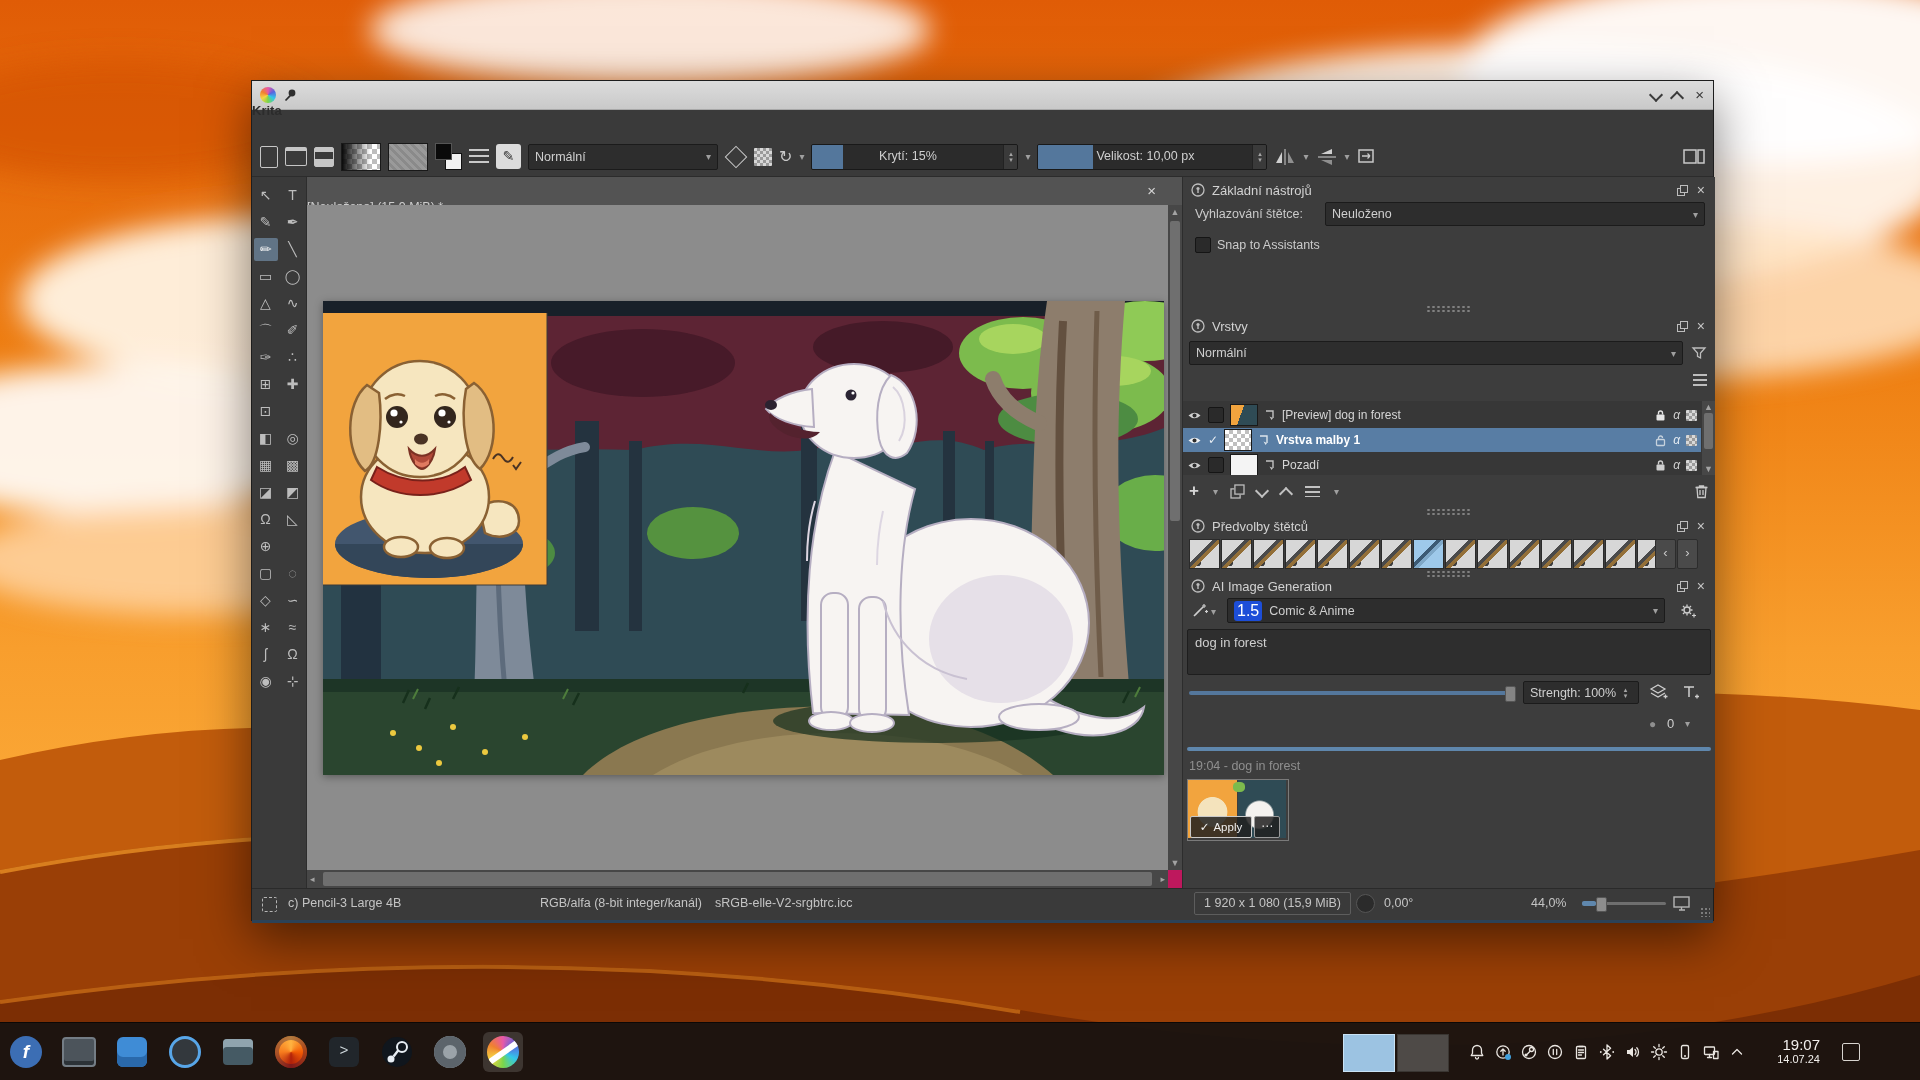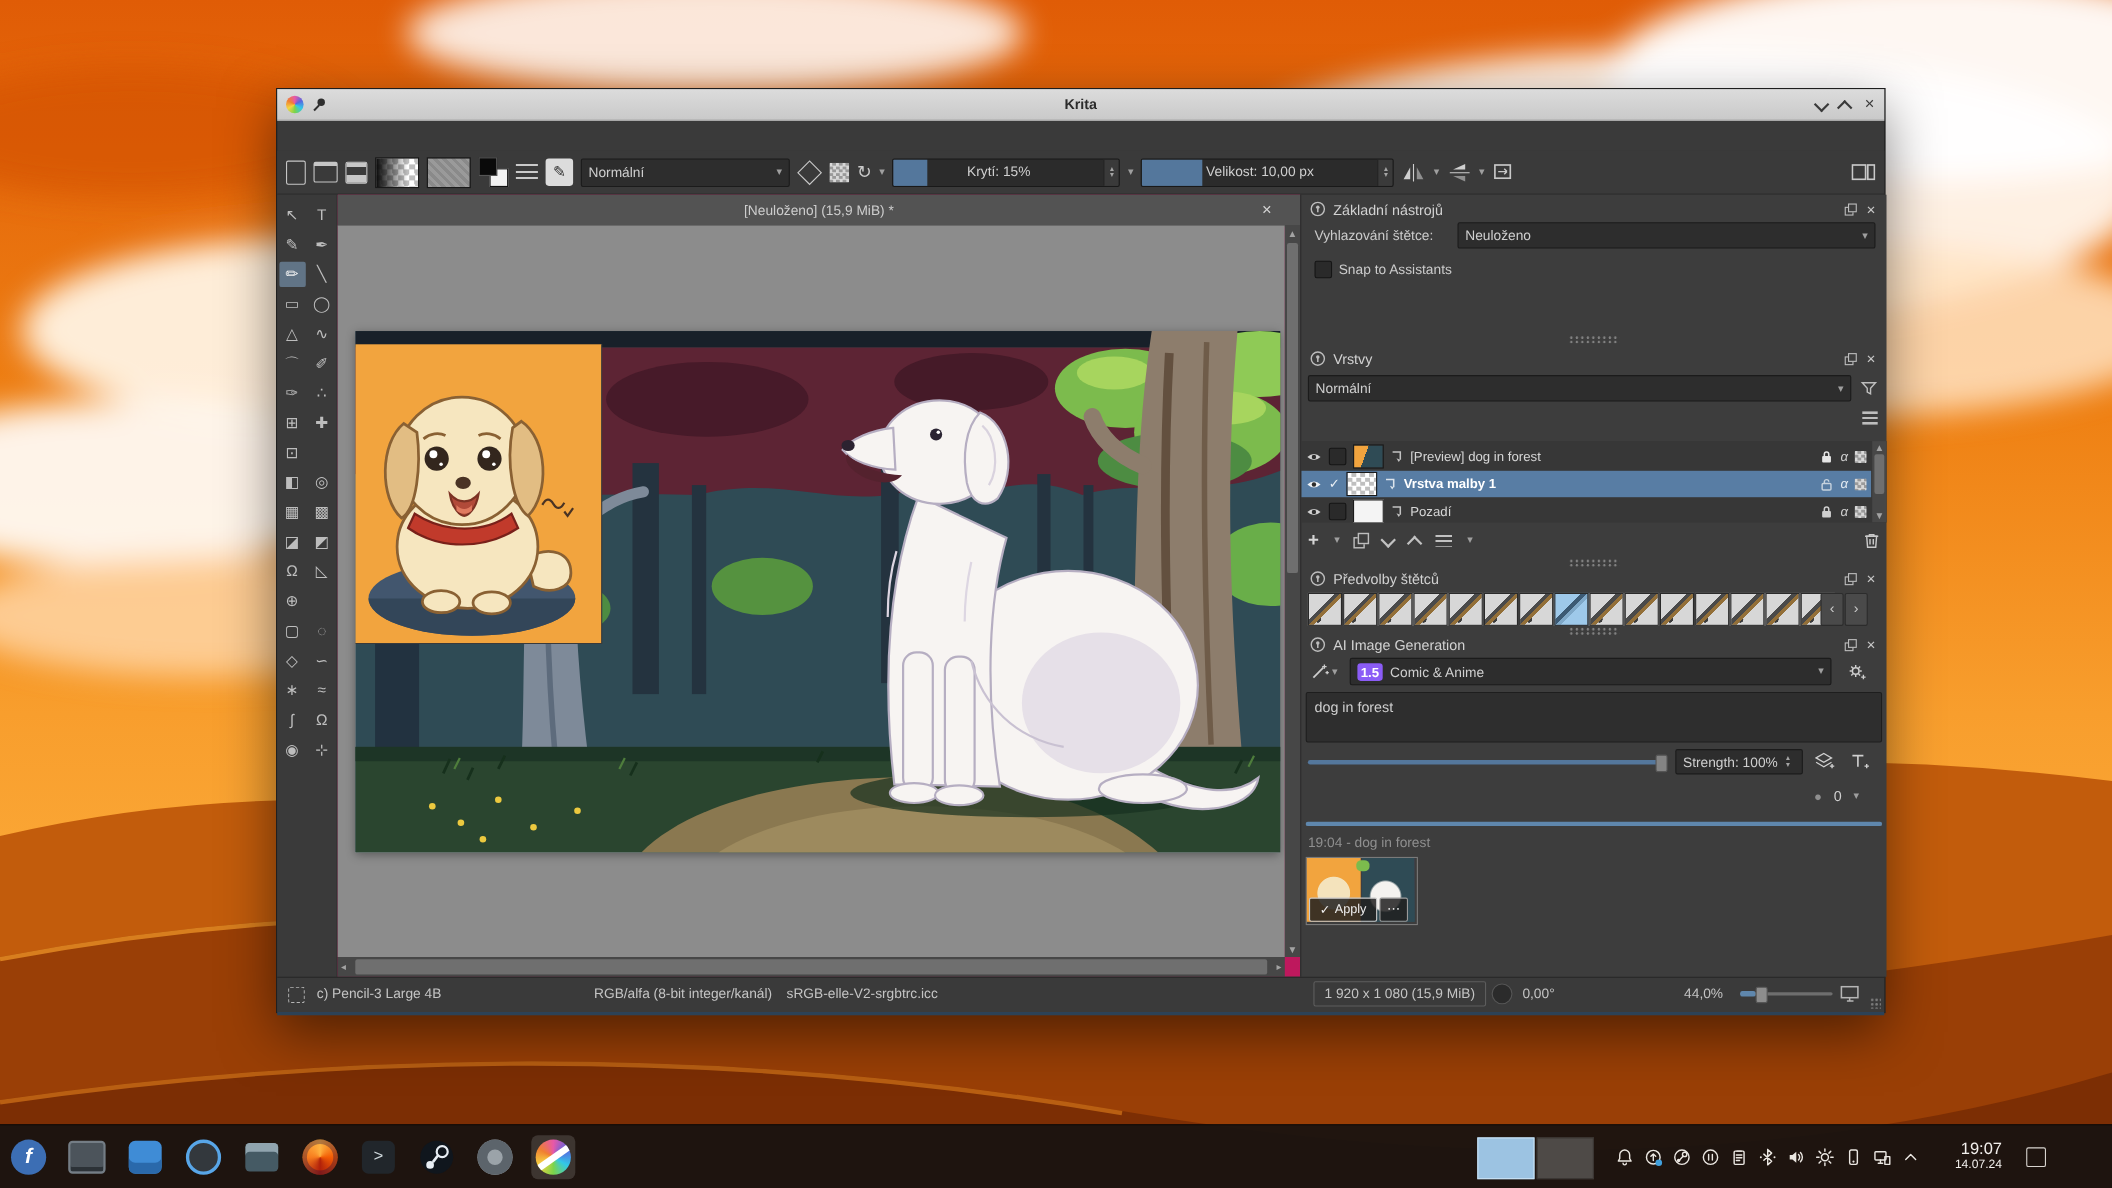--- a/index.html
+++ b/index.html
@@ -5,21 +5,21 @@
   html,body{margin:0;padding:0;width:1920px;height:1080px;overflow:hidden;
     font-family:"Liberation Sans","DejaVu Sans",sans-serif;background:#e06008;}
   .abs{position:absolute}
   
   #desktop{width:1920px;height:1080px;position:relative}
   
   #win{left:251px;top:80px;width:1463px;height:841px;background:#3a3a3a;
        box-shadow:0 18px 48px rgba(0,0,0,.5);border:1px solid #1d1d1d;box-sizing:border-box}
   #titlebar{left:0;top:0;right:0;height:28px;background:linear-gradient(#dcdcdc,#c9c9c9);
       border-bottom:1px solid #a8a8a8;color:#2c2c2c;font-size:13px}
-  .tb-center{position:absolute;left:0;right:0;top:0;height:28px;line-height:28px;text-align:center;font-weight:bold}
+  .tb-center{position:absolute;left:0;right:0;top:16px;height:28px;line-height:28px;text-align:left;font-weight:bold}
   #menubar{left:0;top:28px;right:0;height:28px;background:#3a3a3a;border-bottom:1px solid #313131;
       display:flex;gap:26px;align-items:center;padding-left:14px;box-sizing:border-box}
   .mi{color:#d5d5d5;font-size:13.5px;cursor:default}
   #toolbar{left:0;top:56px;right:0;height:40px;background:#3a3a3a;border-bottom:1px solid #2c2c2c;
       display:flex;align-items:center;gap:7px;padding:0 8px;box-sizing:border-box}
   .drop{background:#2d2d2d;border:1px solid #1b1b1b;border-radius:2px;color:#cfcfcf;
       font-size:12.5px;display:flex;align-items:center;padding:0 6px;box-sizing:border-box}
   .drop .cdr{margin-left:auto}
   .cdc{color:#9f9f9f;font-size:10px}
   .slider{position:relative;height:24px;background:#2b2b2b;border:1px solid #191919;border-radius:2px;overflow:hidden}
@@ -533,21 +533,21 @@
         <span class="sp"></span>
         <span class="flo"></span>
         <span class="xbtn">×</span>
       </div>
       <svg class="abs" style="left:8px;top:424px" width="18" height="18">
         <path d="M3 15 12 6" stroke="#cfcfcf" stroke-width="1.6"></path>
         <path d="M13 3v4M11 5h4M15.5 9v3M14 10.5h3" stroke="#cfcfcf" stroke-width="1.2"></path>
       </svg>
       <span class="cdc abs" style="left:28px;top:429px">▾</span>
       <div class="drop abs" style="left:44px;top:421px;width:438px;height:25px;gap:7px">
-        <span style="background:#8b5cf6;color:#fff;font-size:12px;font-weight:bold;border-radius:3px;padding:1px 3px">1.5</span>
+        <span style="background:#1d4ed8;color:#fff;font-size:16px;font-weight:normal;border-radius:3px;padding:1px 3px">1.5</span>
         <span>Comic &amp; Anime</span>
         <span class="cdr cdc">▾</span>
       </div>
       <svg class="abs" style="left:496px;top:424px" width="20" height="18">
         <circle cx="8" cy="9" r="3" fill="none" stroke="#cfcfcf" stroke-width="1.4"></circle>
         <path d="M8 3.5v2M8 12.5v2M2.5 9h2M11.5 9h2M4 5l1.4 1.4M10.6 11.6 12 13M12 5l-1.4 1.4M5.4 11.6 4 13" stroke="#cfcfcf" stroke-width="1.3"></path>
         <path d="M15 12.5v4M13 14.5h4" stroke="#cfcfcf" stroke-width="1.2"></path>
       </svg>
       <div class="abs" style="left:4px;top:452px;right:4px;height:46px;background:#2e2e2e;border:1px solid #1e1e1e;border-radius:2px;color:#cfcfcf;font-size:13px;padding:5px 7px;box-sizing:border-box">dog in forest</div>
 

